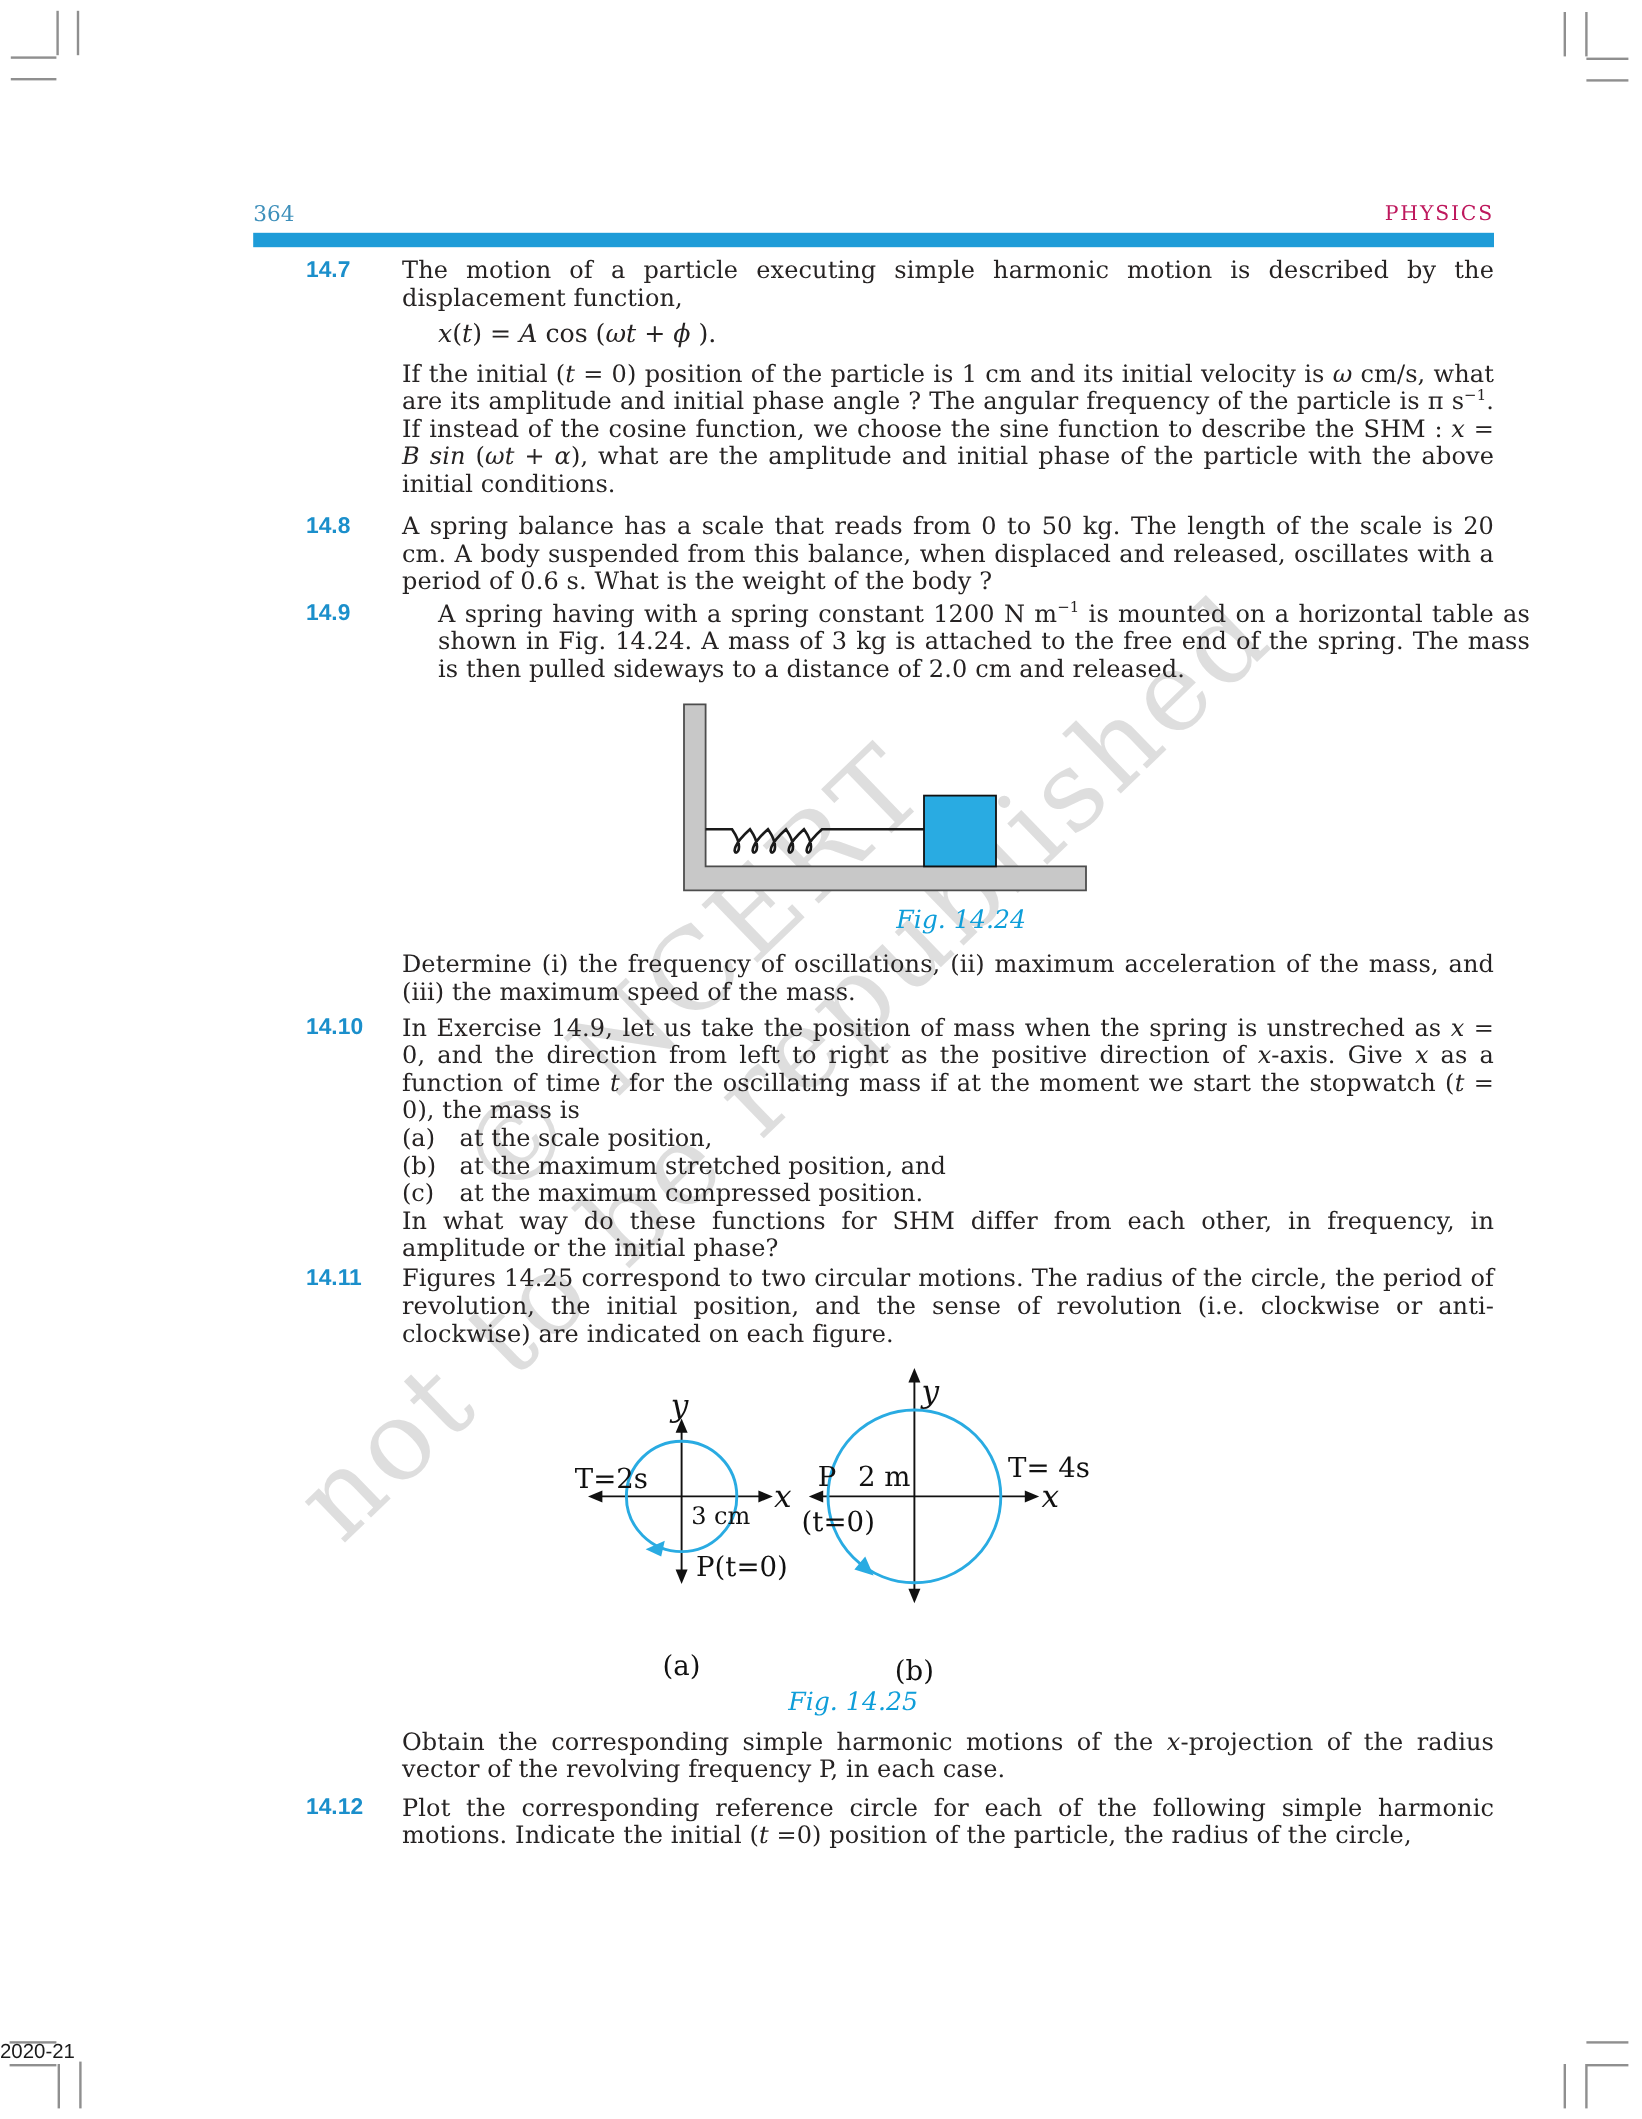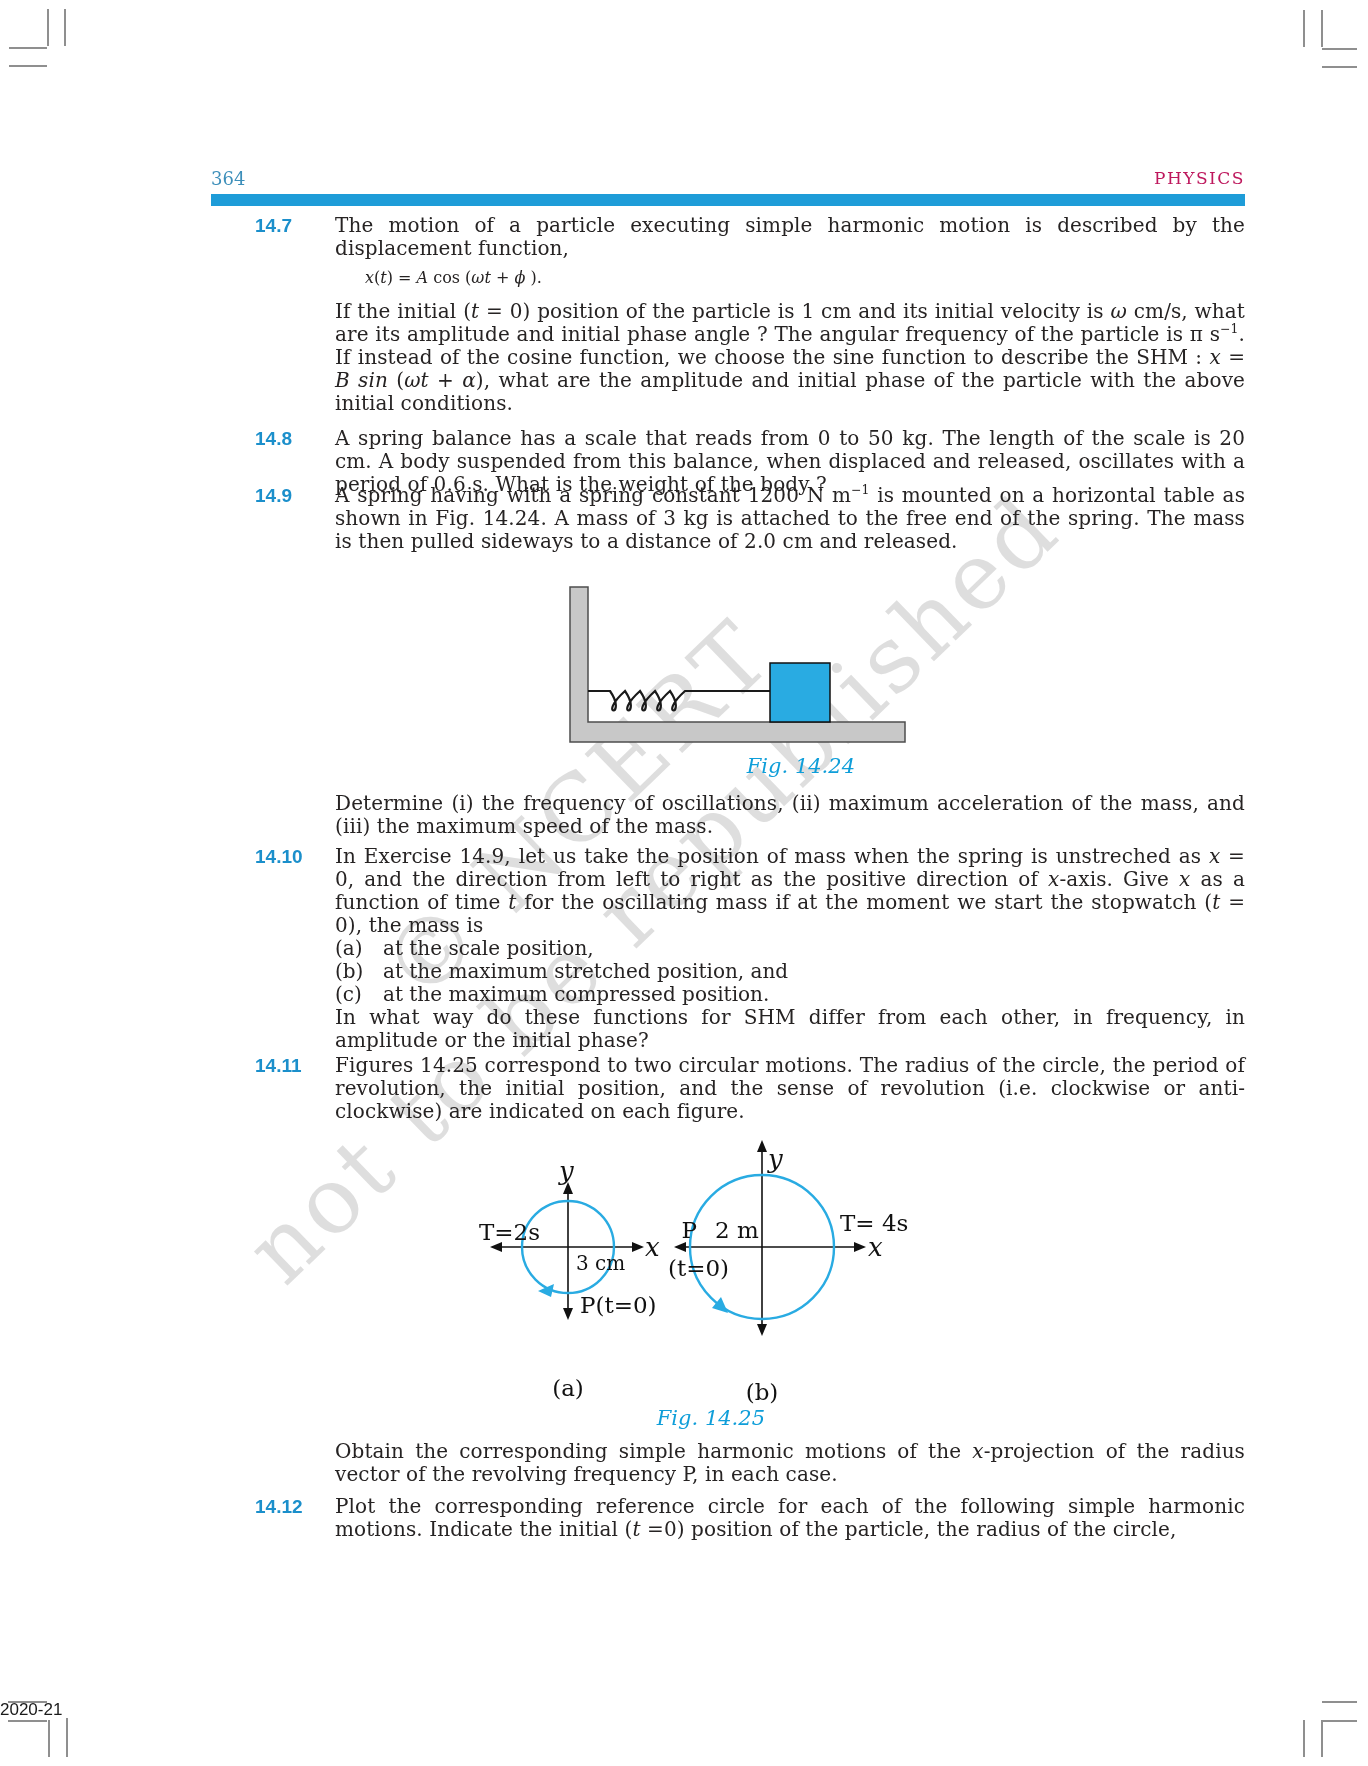--- a/index.html
+++ b/index.html
@@ -15,21 +15,21 @@
   .watermark{position:absolute;left:65px;top:742px;width:1100px;text-align:center;
              transform:rotate(-44deg);font-size:92px;line-height:1.18;letter-spacing:4px;
              color:rgba(168,168,168,0.38);white-space:nowrap;z-index:1;}
   
   .prob{position:absolute;left:255px;width:990px;display:flex;z-index:2;}
   .pnum{width:80px;flex:0 0 80px;font-family:"Liberation Sans",sans-serif;font-weight:bold;
         font-size:19px;color:#1b8fcb;padding-top:1px;}
   .ptext{width:910px;flex:0 0 910px;}
   .cont{position:absolute;left:335px;width:910px;z-index:2;}
   p.body{margin:0;font-size:20px;line-height:23px;text-align:justify;letter-spacing:0.1px;}
-  p.eq{margin:6px 0 10px 30px;font-size:16px;line-height:24px;}
+  p.eq{margin:6px 0 10px 30px;font-size:21px;line-height:24px;}
   .itemrow{display:flex;font-size:20px;line-height:23px;}
   .itemlab{width:48px;flex:0 0 48px;}
   sup{font-size:0.62em;line-height:0;vertical-align:super;}
   
   .figsvg{position:absolute;z-index:2;}
   .figcap{position:absolute;z-index:2;font-size:21px;font-weight:normal;font-style:italic;
           color:#0f9ed9;text-align:right;}
   .footer{position:absolute;left:0;top:1700px;width:1368px;z-index:2;
           font-family:"Liberation Sans",sans-serif;font-size:17px;color:#1a1a1a;}
   svg text{font-family:"DejaVu Serif",serif;fill:#111111;}
@@ -74,21 +74,21 @@
     </div>
   </div>
 
   <div class="prob" style="top:427px;">
     <div class="pnum">14.8</div>
     <div class="ptext">
       <p class="body"><span>A spring balance has a scale that reads from 0 to 50 kg. The length of the scale is 20 cm. A body suspended from this balance, when displaced and released, oscillates with a period of 0.6 s. What is the weight of the body ?</span></p>
     </div>
   </div>
 
-  <div class="prob" style="top:484px;">
+  <div class="prob" style="top:500px;gap:30px;">
     <div class="pnum">14.9</div>
     <div class="ptext">
       <p class="body"><span>A spring having with a spring constant 1200 N m</span><sup>−1</sup><span> is mounted on a horizontal table as shown in Fig. 14.24. A mass of 3 kg is attached to the free end of the spring. The mass is then pulled sideways to a distance of 2.0 cm and released.</span></p>
     </div>
   </div>
 
   <svg class="figsvg" style="left:555px;top:572px;" width="365" height="185" viewBox="555 572 365 185">
     <path d="M570,587 L588,587 L588,722 L905,722 L905,742 L570,742 Z" fill="#c8c8c8" stroke="#4d4d4d" stroke-width="1.5"></path>
     <path d="M588,691 H610 c 18 26 -14 26 15 0 c 18 26 -14 26 15 0 c 18 26 -14 26 15 0 c 18 26 -14 26 15 0 c 18 26 -14 26 15 0 H770" fill="none" stroke="#1a1a1a" stroke-width="2.2"></path>
     <rect x="770" y="663" width="60" height="59" fill="#29abe2" stroke="#111111" stroke-width="1.5"></rect>

